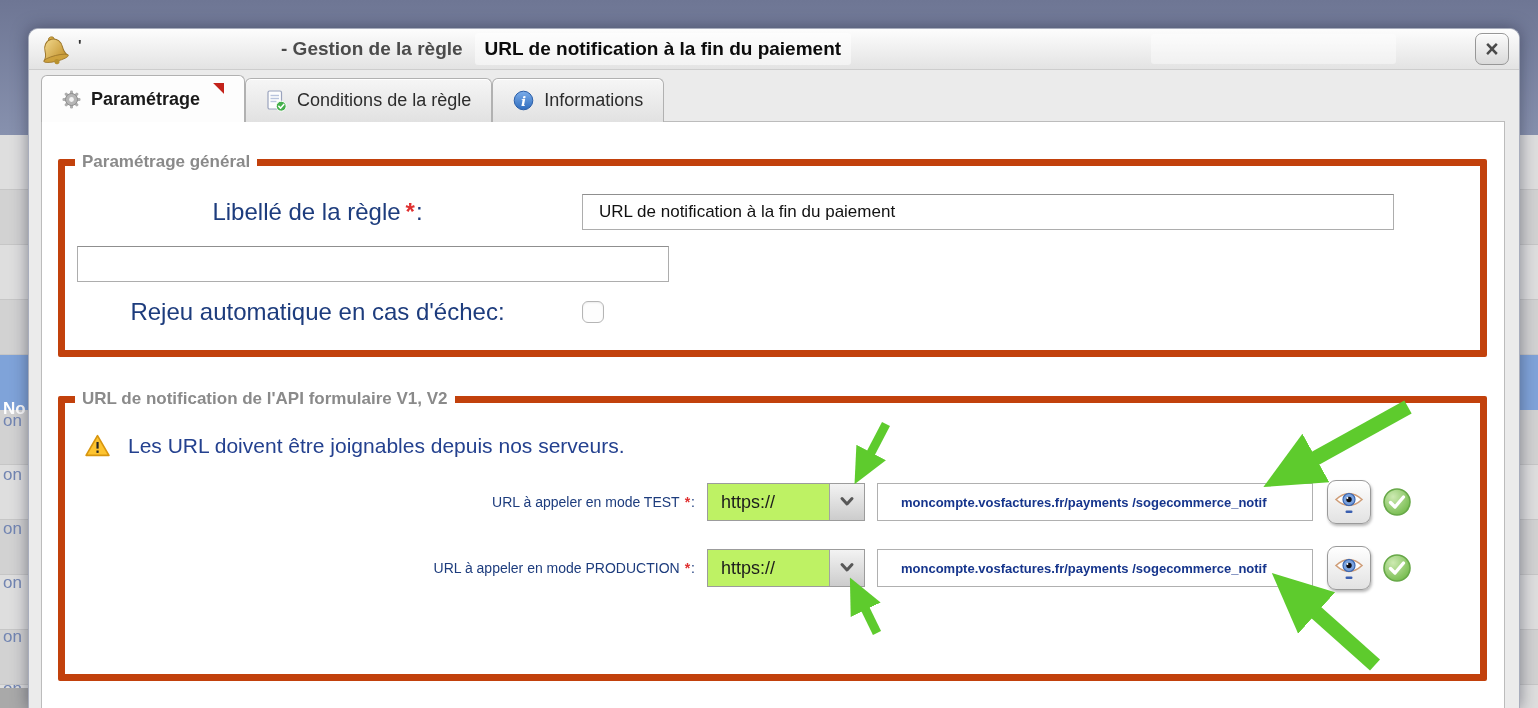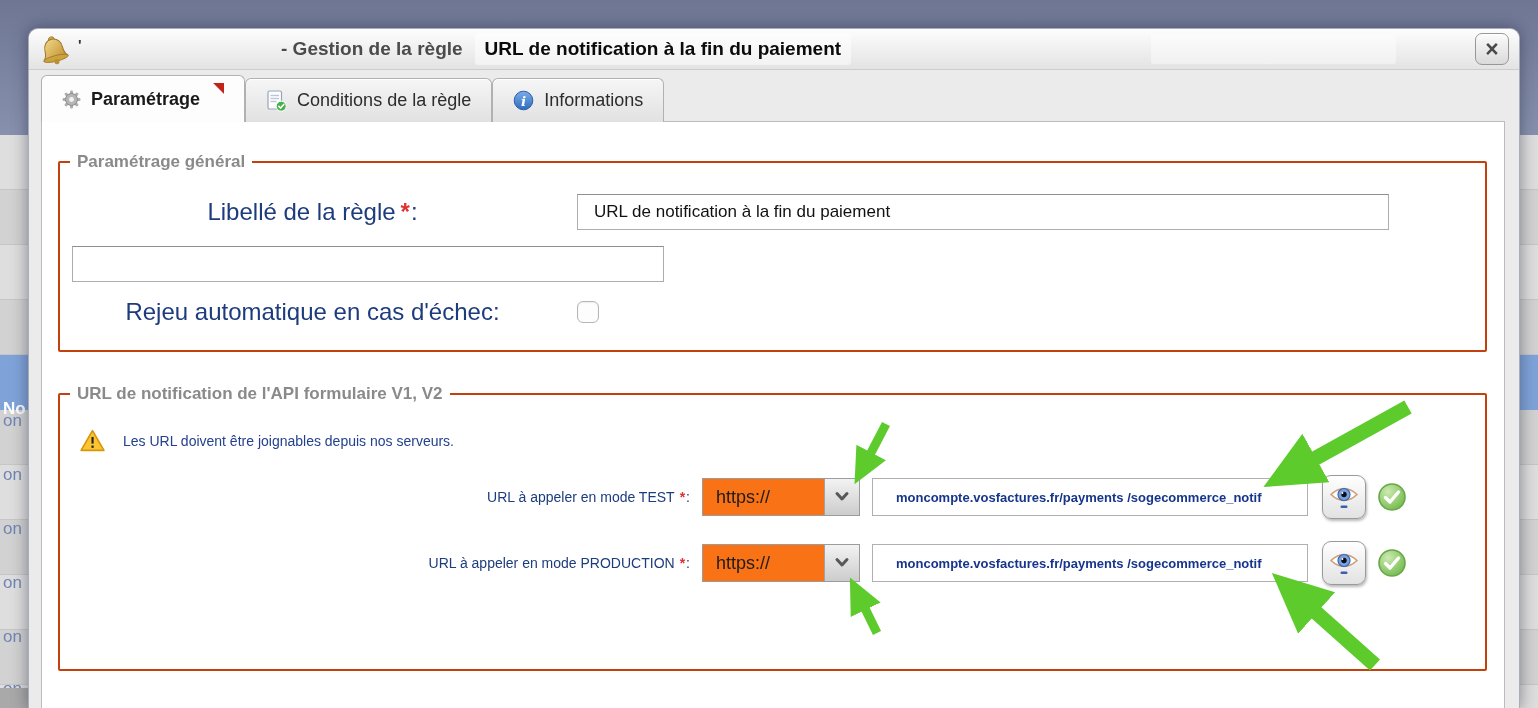--- a/index.html
+++ b/index.html
@@ -45,44 +45,44 @@
     border:1px solid #b1b1b1;border-bottom:none;border-radius:6px 6px 0 0;
     background:linear-gradient(#f6f6f6,#e1e1e1);font-size:18px;color:#2c2c2c;
     box-shadow:inset 0 1px 0 #fff;}
   .tab.active{background:#fdfdfd;font-weight:bold;height:46px;color:#1a1a1a;}
   .flag{width:11px;height:11px;background:#c3231b;align-self:flex-start;margin:7px 0 0 3px;
     clip-path:polygon(0 0,100% 0,100% 100%);}
 
   
   .panel{position:absolute;left:12px;top:92px;width:1464px;height:588px;background:#fff;
     border:1px solid #bcbcbc;border-bottom:none;z-index:2;box-sizing:border-box;}
-  fieldset{margin:30px 17px 0 16px;border:2px solid #c2410c;border-radius:2px;
+  fieldset{margin:30px 17px 0 16px;border:7px solid #c2410c;border-radius:2px;
     padding:18px 0 24px;}
   fieldset.fs2{margin-top:32px;padding-bottom:84px;}
   legend{margin-left:10px;padding:0 7px;font-size:17px;font-weight:bold;color:#8a8a8a;}
 
   .form-row{display:flex;align-items:center;margin-top:16px;}
   .form-row:first-of-type{margin-top:4px;}
   .lbl{width:505px;text-align:center;font-size:24px;color:#1d3c7d;flex:none;}
   .lbl2{width:630px;text-align:right;font-size:14px;color:#1d3c7d;flex:none;}
   .req{color:#e03131;font-weight:bold;margin:0 1px 0 5px;}
   .inp{height:34px;border:1px solid #adadad;border-top-color:#8f8f8f;background:#fff;
     font-family:"Liberation Sans",sans-serif;font-size:17px;color:#111;
     padding:0 10px 0 16px;margin-left:12px;box-sizing:content-box;}
   .inp-libelle{width:784px;}
   .inp-email{width:564px;}
   .chk{appearance:none;-webkit-appearance:none;width:22px;height:22px;margin-left:12px;
     border:1px solid #b5b5b5;border-radius:6px;background:#fdfdfd;cursor:pointer;
     box-shadow:inset 0 1px 2px rgba(0,0,0,.07);}
 
   .warn-row{display:flex;align-items:center;gap:17px;margin:6px 0 0 19px;
-    font-size:14px;color:#24418f;}
+    font-size:21px;color:#24418f;}
   .url-row{display:flex;align-items:center;margin-top:22px;}
   .proto-select{display:flex;height:36px;border:1px solid #9c9c9c;margin-left:12px;
-    cursor:pointer;background:#f97316;}
+    cursor:pointer;background:#bef264;}
   .proto-text{width:108px;display:flex;align-items:center;padding-left:13px;
     font-size:18px;color:#1c1c1c;}
   .proto-btn{width:34px;background:linear-gradient(#f3f3f3,#cccccc);
     border-left:1px solid #a2a2a2;display:flex;align-items:center;justify-content:center;}
   .url-input{width:388px;height:36px;margin-left:12px;border:1px solid #b0b0b0;
     font-family:"Liberation Sans",sans-serif;font-weight:bold;font-size:13px;
     color:#16358c;padding:0 23px;box-sizing:content-box;}
   .eye-btn{width:42px;height:42px;margin-left:14px;border:1px solid #9a9a9a;border-radius:9px;
     background:linear-gradient(#ffffff,#e2e2e2);display:flex;align-items:center;
     justify-content:center;cursor:pointer;box-shadow:1px 2px 3px rgba(0,0,0,.28);}

